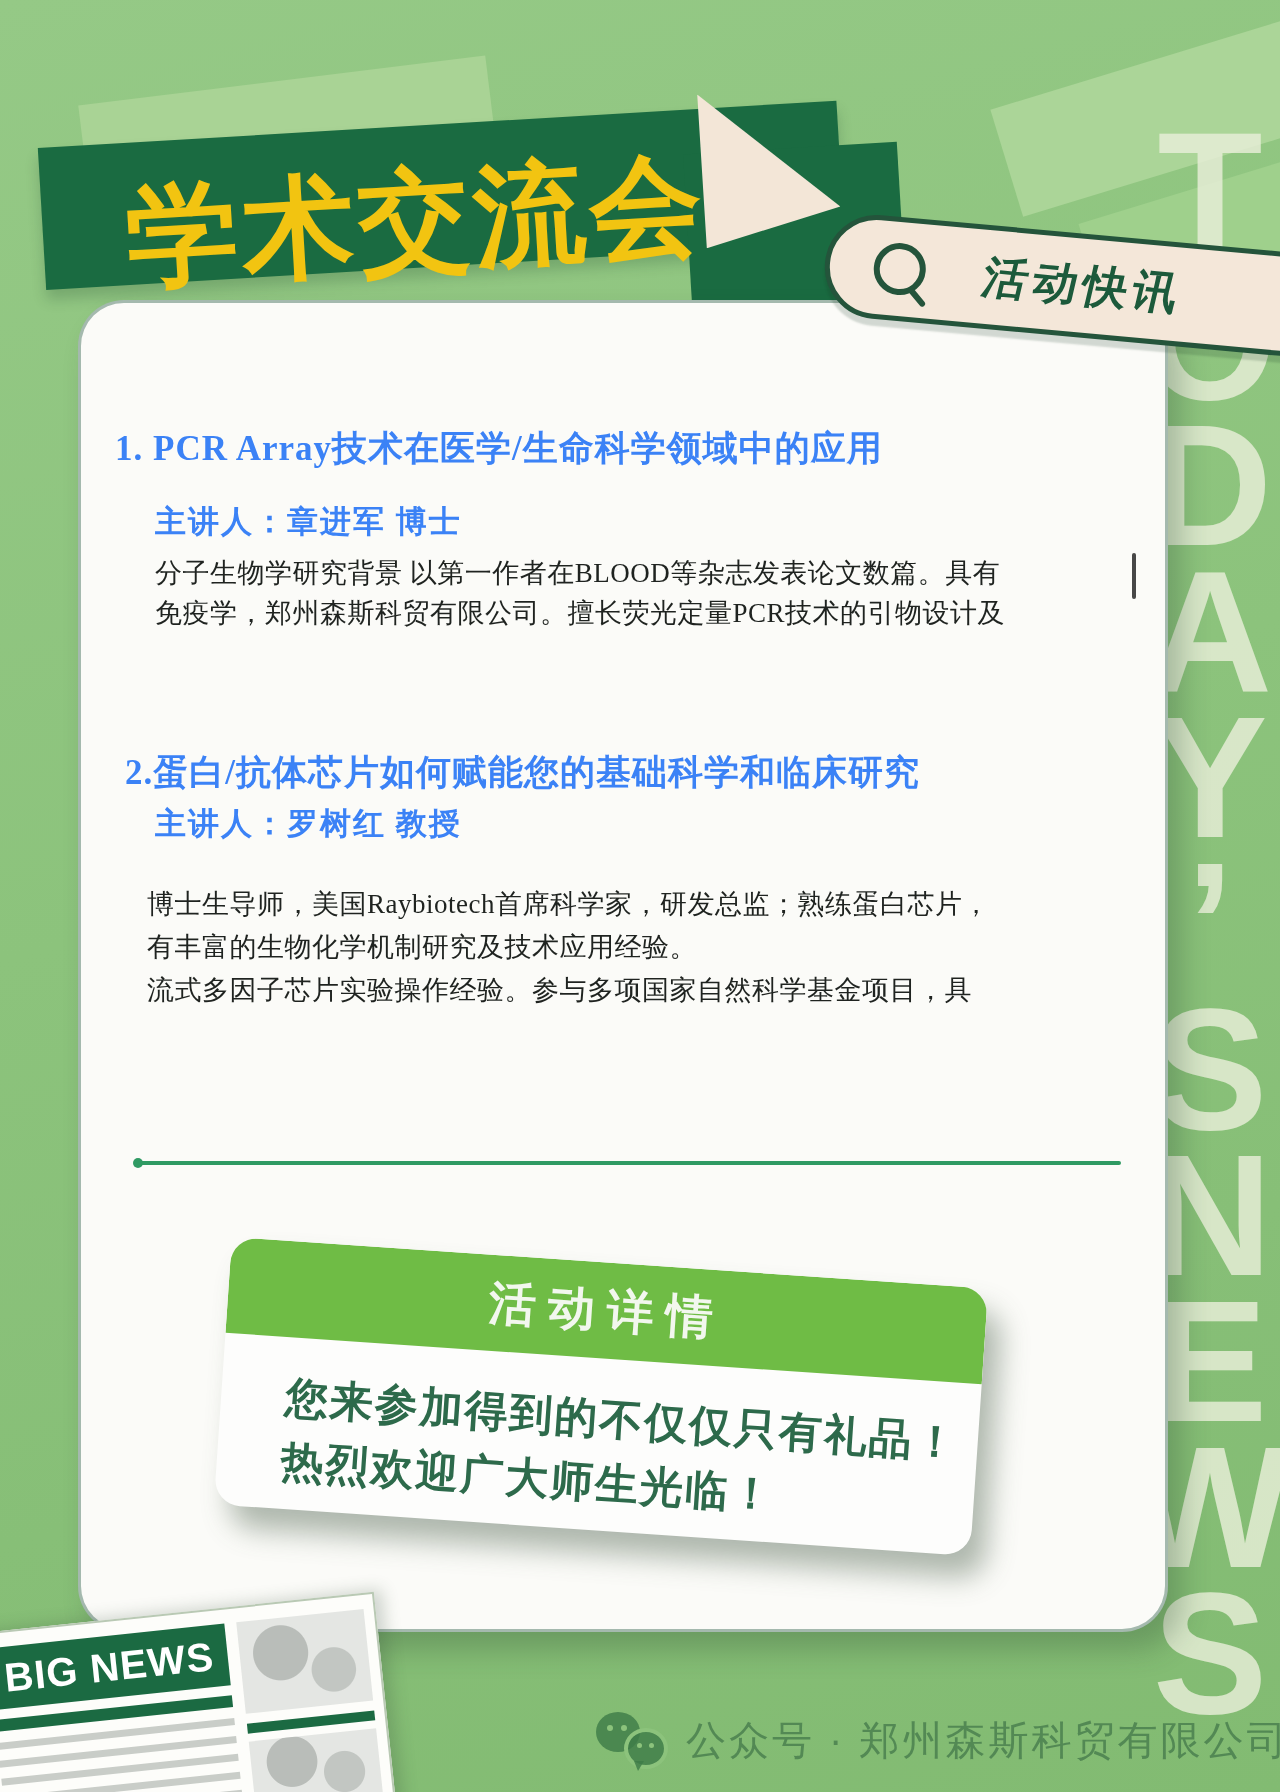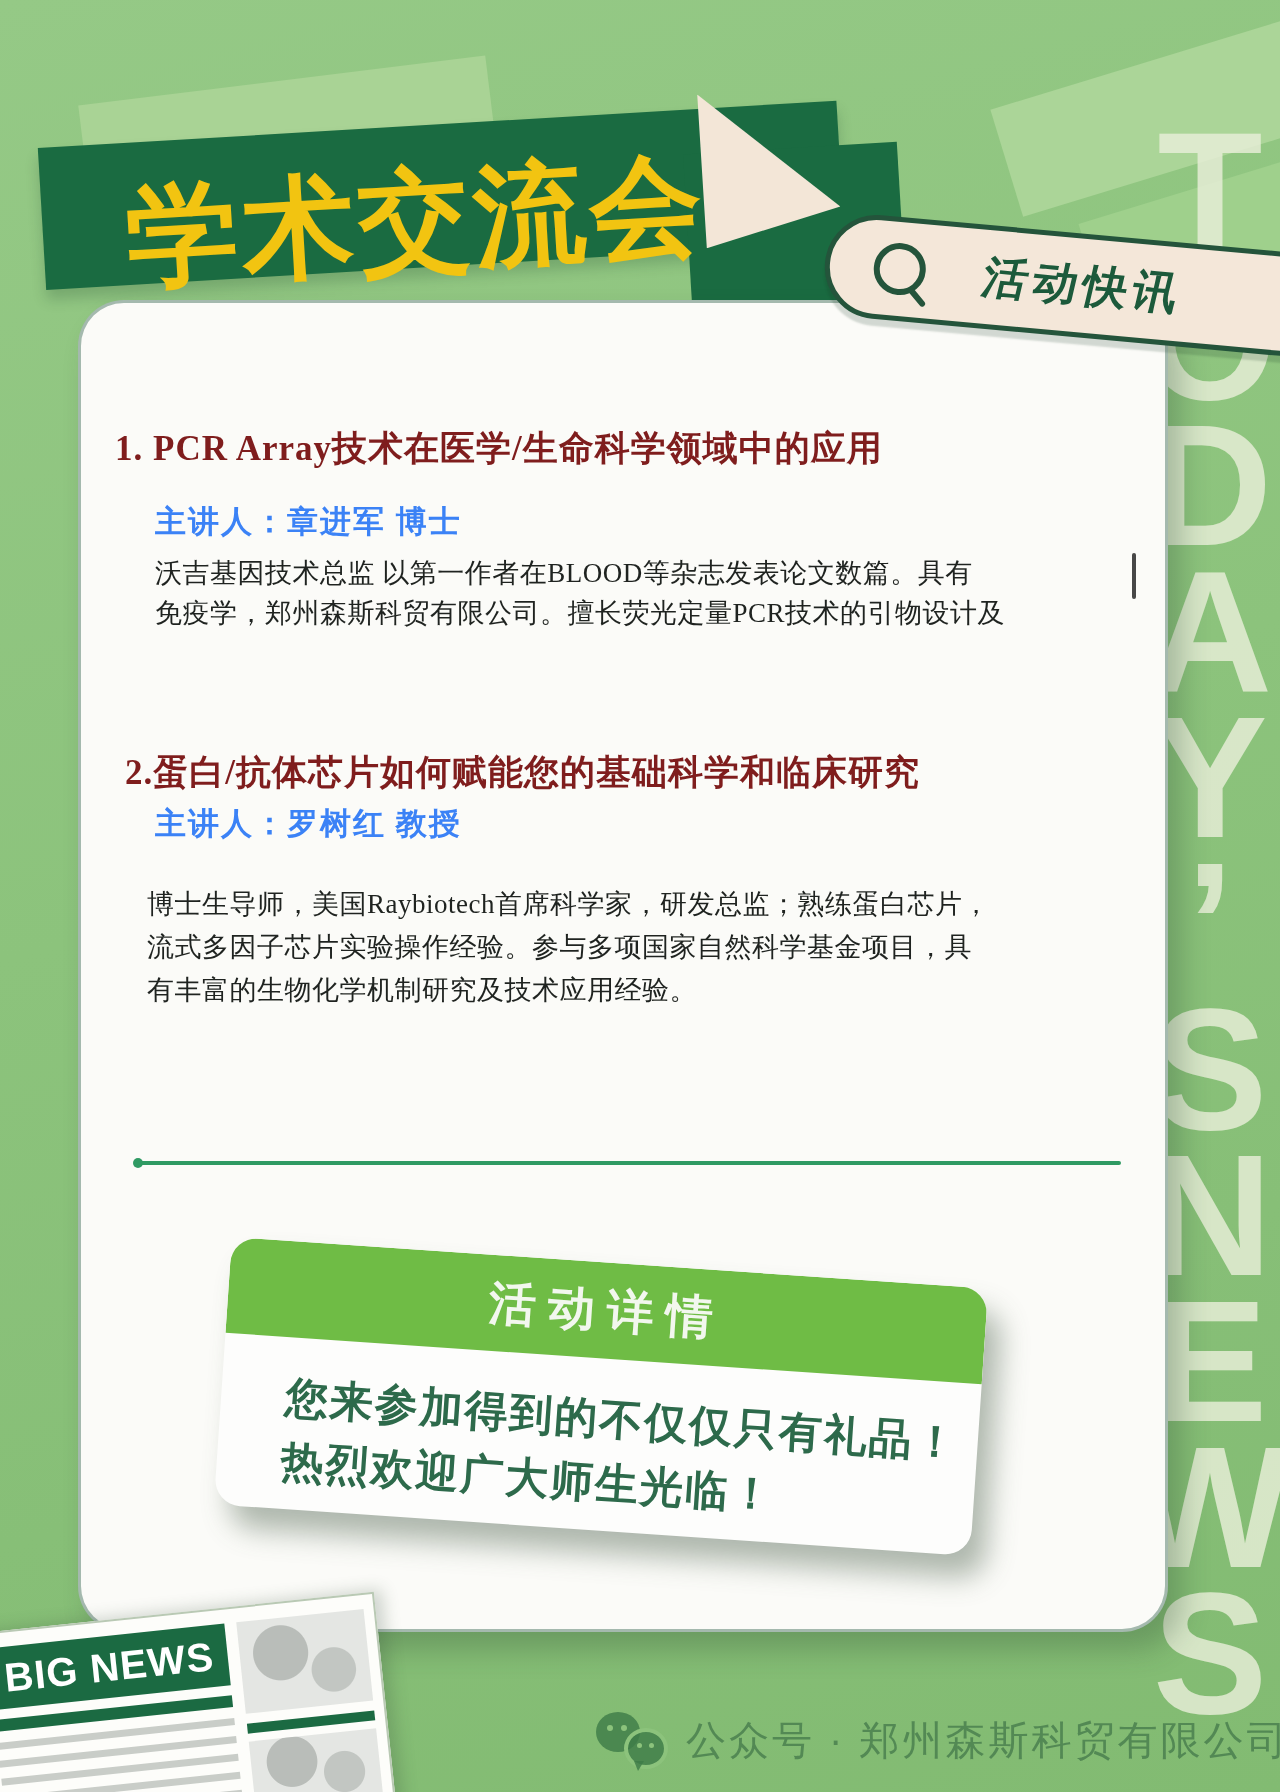--- a/index.html
+++ b/index.html
@@ -40,21 +40,21 @@
     left:36px;top:34px;transform:rotate(-45deg);border-radius:4px;}
   .flash-label{margin-left:58px;font-weight:bold;font-size:45px;color:#1c5a3b;
     letter-spacing:5px;transform:skewX(-8deg);}
 
   
   .card{left:78px;top:300px;width:1084px;height:1326px;background:#fbfbf8;
     border-radius:46px;border:3px solid rgba(23,80,52,.38);z-index:5;
     box-shadow:14px 18px 28px rgba(40,70,45,.28);}
   .card *{position:absolute;}
   .sec-title{font-family:"Liberation Serif","DejaVu Serif",serif;font-weight:bold;
-    font-size:35px;color:#7f1d1d;letter-spacing:1px;white-space:nowrap;}
+    font-size:35px;color:#3b82f6;letter-spacing:1px;white-space:nowrap;}
   .speaker{font-family:"Liberation Serif","DejaVu Serif",serif;font-weight:bold;
     font-size:31px;color:#3b82f6;letter-spacing:2px;white-space:nowrap;}
   .bio{font-family:"Liberation Serif","DejaVu Serif",serif;font-size:27px;color:#1f2320;
     letter-spacing:.5px;}
   .bio div{position:static;white-space:nowrap;}
   .s1-title{left:34px;top:122px;}
   .s1-speaker{left:74px;top:198px;}
   .s1-bio{left:74px;top:250px;}
   .s1-bio div{line-height:40px;}
   .s2-title{left:44px;top:446px;}
@@ -137,30 +137,30 @@
 
 <div class="abs flash-pill">
   <div class="mag"></div>
   <div class="flash-label">活动快讯</div>
 </div>
 
 <div class="abs card">
   <div class="sec-title s1-title">1. PCR Array技术在医学/生命科学领域中的应用</div>
   <div class="speaker s1-speaker">主讲人：章进军 博士</div>
   <div class="bio s1-bio">
-    <div>沃吉基因技术总监 以第一作者在BLOOD等杂志发表论文数篇。具有</div>
+    <div>分子生物学研究背景 以第一作者在BLOOD等杂志发表论文数篇。具有</div>
     <div>免疫学，郑州森斯科贸有限公司。擅长荧光定量PCR技术的引物设计及</div>
   </div>
 
   <div class="sec-title s2-title">2.蛋白/抗体芯片如何赋能您的基础科学和临床研究</div>
   <div class="speaker s2-speaker">主讲人：罗树红 教授</div>
   <div class="bio s2-bio">
     <div>博士生导师，美国Raybiotech首席科学家，研发总监；熟练蛋白芯片，</div>
+    <div>有丰富的生物化学机制研究及技术应用经验。</div>
     <div>流式多因子芯片实验操作经验。参与多项国家自然科学基金项目，具</div>
-    <div>有丰富的生物化学机制研究及技术应用经验。</div>
   </div>
 
   <div class="divider"></div>
   <div class="stray"></div>
 </div>
 
 <div class="abs details">
   <div class="details-header">活动详情</div>
   <div class="details-body">
     <div>您来参加得到的不仅仅只有礼品！</div>

